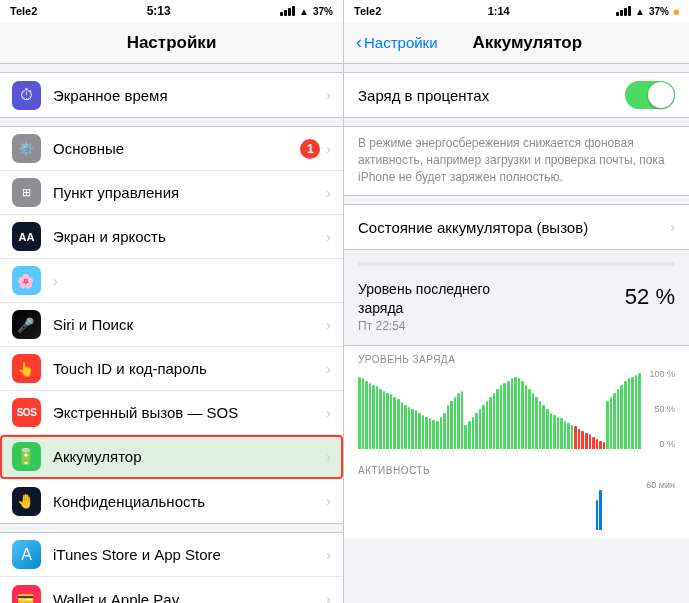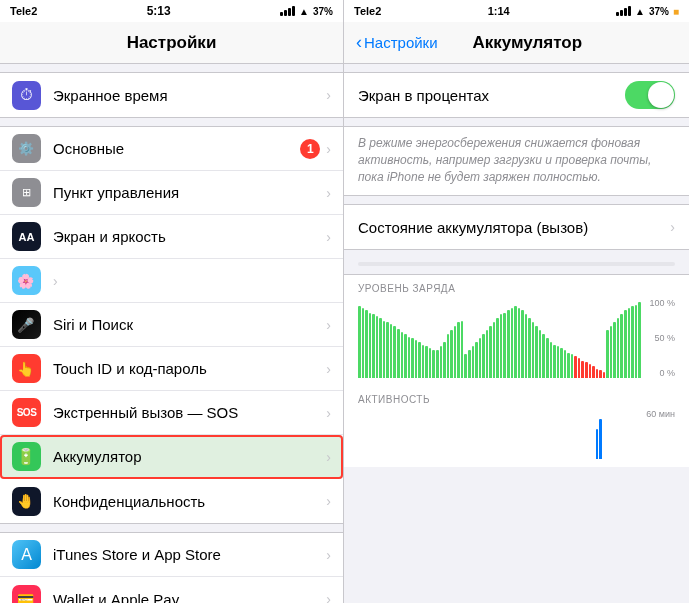--- a/index.html
+++ b/index.html
@@ -233,21 +233,20 @@
       border-radius: 6px;
       margin: 0;
       position: relative;
     }
 
     .description-text {
       padding: 8px 14px 10px;
       font-size: 12px;
       color: #8e8e93;
       line-height: 1.4;
-      font-style: italic;
     }
 
     
     .segment-control {
       display: flex;
       margin: 12px 14px 8px;
       background: #e5e5ea;
       border-radius: 8px;
       padding: 2px;
       gap: 2px;
@@ -459,41 +458,50 @@
       <span class="back-chevron">‹</span>
       <span>Настройки</span>
     </div>
     <div class="nav-title-right">Аккумулятор</div>
   </div>
 
   <div class="right-content">
 
     <div class="setting-section" style="margin-top:8px;">
       <div class="setting-row">
-        <span class="setting-label">Экран в процентах</span>
+        <span class="setting-label">Заряд в процентах</span>
         <div class="toggle on">
           <div class="toggle-thumb"></div>
         </div>
       </div>
     </div>
 
     <div style="background:#fff; margin:8px 0 0; border-top:1px solid #c8c7cc; border-bottom:1px solid #c8c7cc;">
       <div class="description-text">В режиме энергосбережения снижается фоновая активность, например загрузки и проверка почты, пока iPhone не будет заряжен полностью.</div>
     </div>
 
     <div class="setting-section" style="margin-top:8px;">
       <div class="setting-row">
         <span class="setting-label">Состояние аккумулятора (вызов)</span>
         <span class="chevron">›</span>
       </div>
     </div>
 
     <div class="segment-control">
     </div>
 
+    <div style="background:#f2f2f7; padding: 6px 14px 4px;">
+      <div style="display:flex; justify-content:space-between; align-items:flex-start;">
+        <div>
+          <div style="font-size:14px; color:#000; line-height:1.3;">Уровень последнего<br>заряда</div>
+          <div style="font-size:12px; color:#8e8e93; margin-top:2px;">Пт 22:54</div>
+        </div>
+        <div style="font-size:22px; font-weight:300; color:#000; margin-top:4px;">52 %</div>
+      </div>
+    </div>
 
     <div class="chart-section">
       <div class="chart-title">УРОВЕНЬ ЗАРЯДА</div>
       <div class="chart-area">
         <div class="chart-labels-y">
           <span>100 %</span>
           <span>50 %</span>
           <span>0 %</span>
         </div>
         <div class="bars-container" id="battery-bars">

